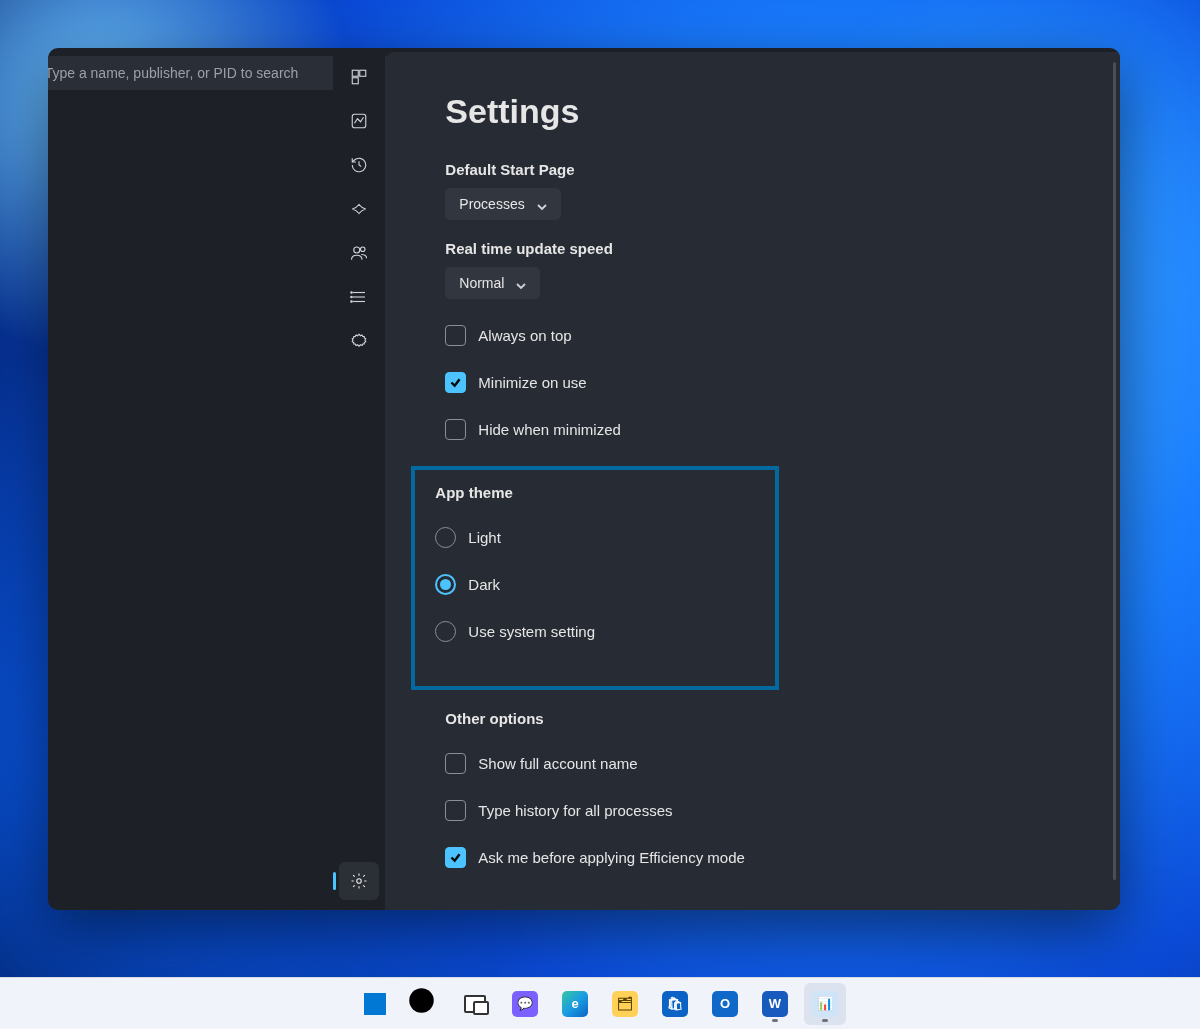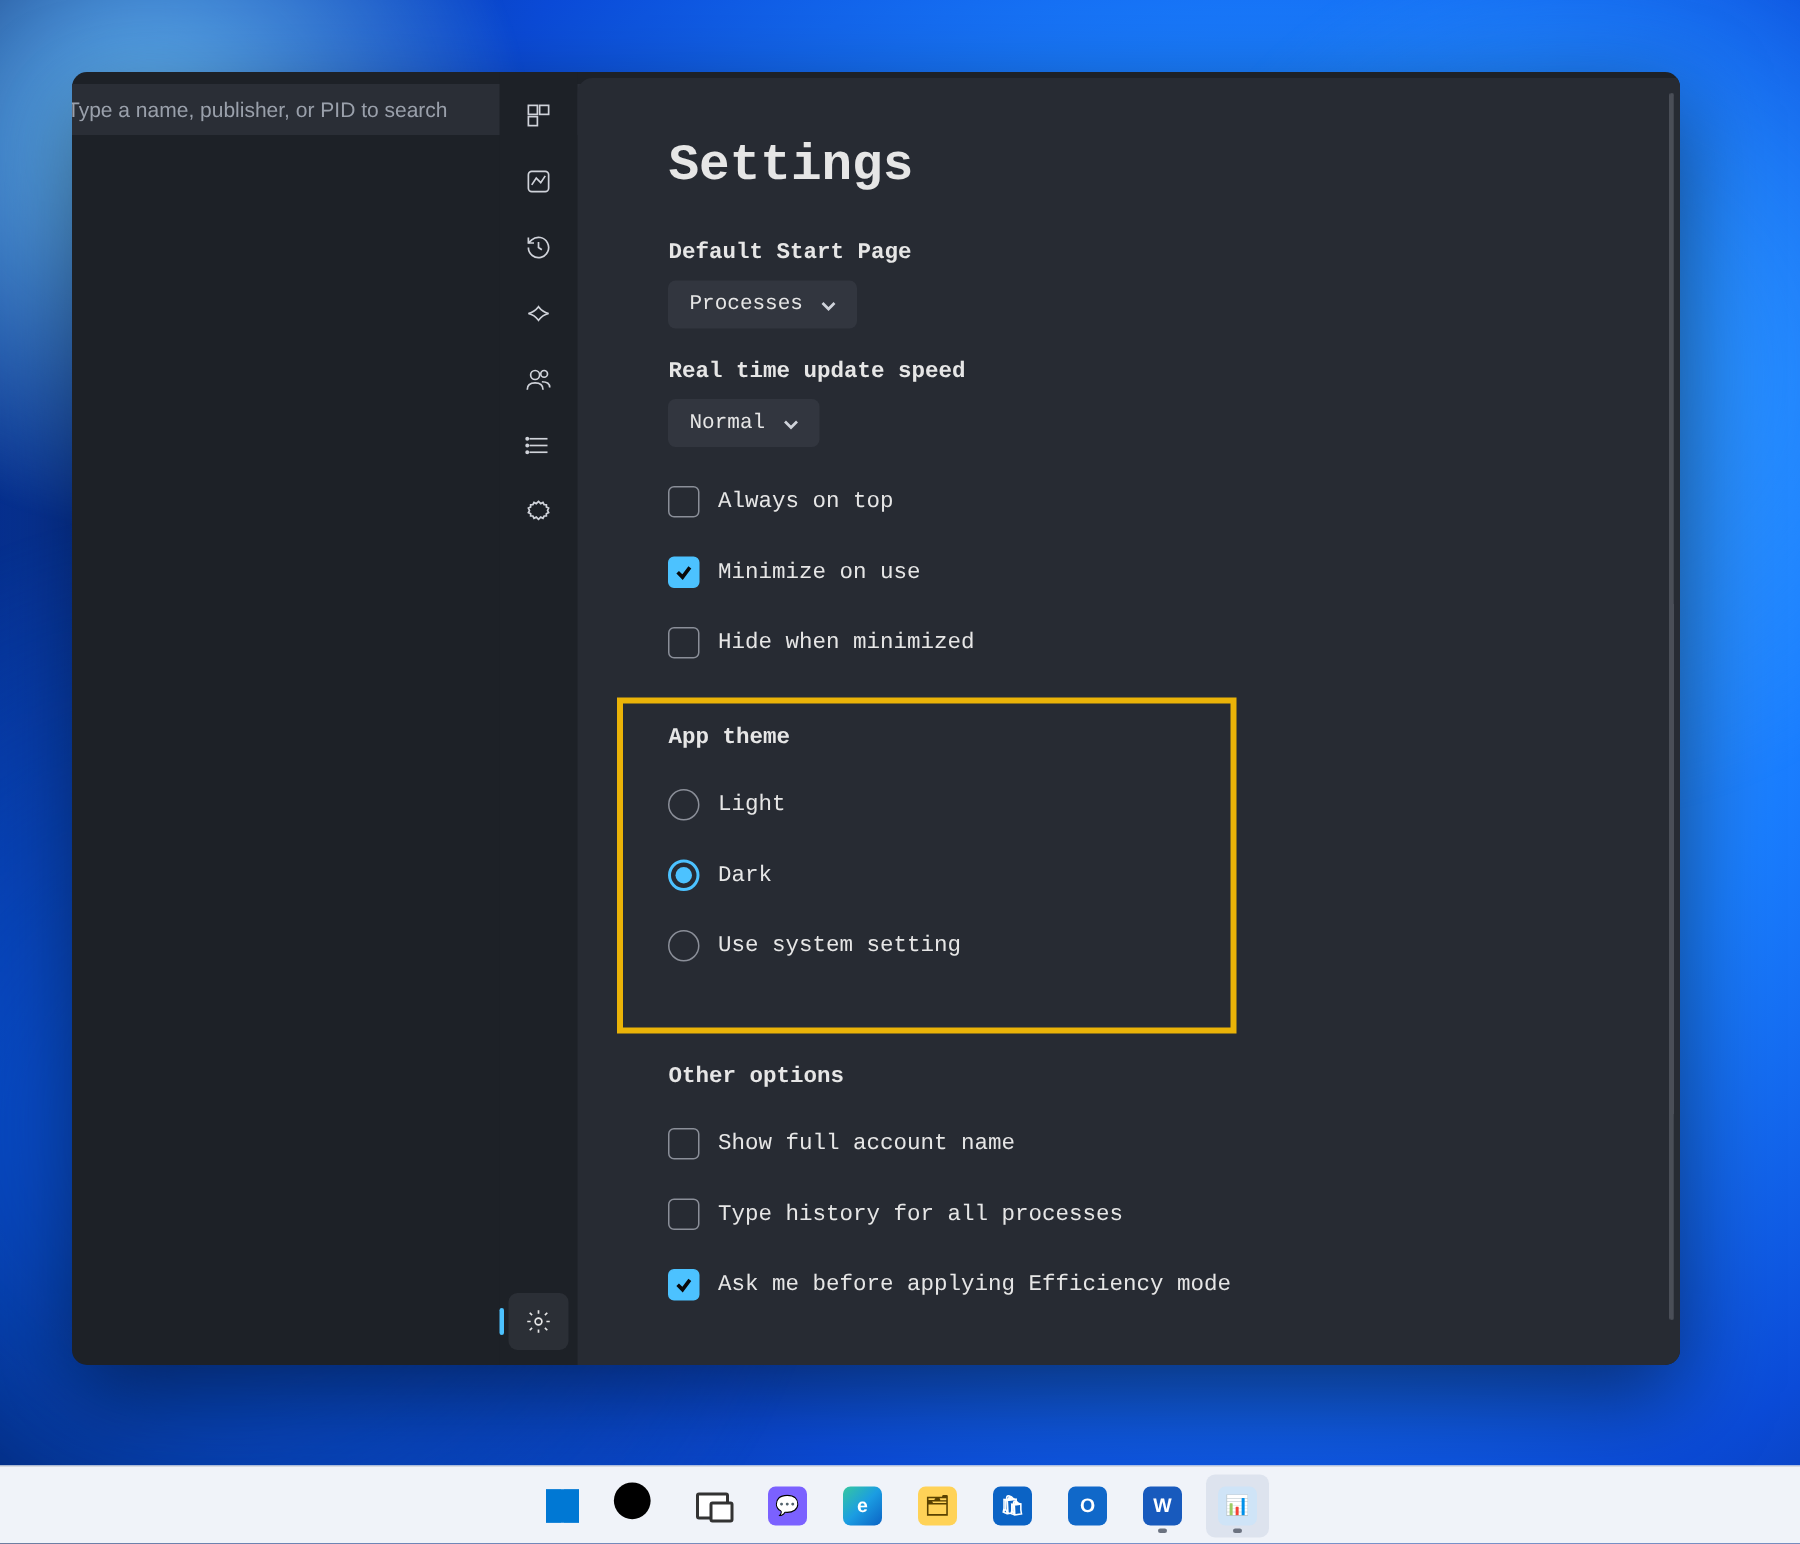--- a/index.html
+++ b/index.html
@@ -63,21 +63,21 @@
   }
   .search input {
     width: 100%; background: transparent; border: none; outline: none;
     color: #cfd3da; font-size: 14px;
   }
   .search input::placeholder { color: #9aa0ab; }
   .win-controls { margin-left: auto; display: flex; }
   .win-btn { width: 46px; height: 40px; display:flex;align-items:center;justify-content:center; cursor:pointer;}
   .win-btn svg { stroke:#e6e6e6; stroke-width:1; fill:none; }
 
-  .body { flex:1; display:flex; min-height:0;font-family:Liberation Mono, monospace; }
+  .body { flex:1; display:flex; min-height:0; }
   .sidebar {
     width: 52px; flex:0 0 52px;
     display:flex; flex-direction:column; align-items:center;
     padding-top: 10px; gap: 6px;
     background:#1d2127;
     position: relative;
   }
   .side-item {
     width: 40px; height: 38px; display:flex;align-items:center;justify-content:center;
     border-radius:6px; cursor:pointer; color:#d0d3da;
@@ -117,22 +117,22 @@
   .checkbox.checked { background:#4cc2ff; border-color:#4cc2ff; }
   .checkbox.checked svg{ width:13px;height:13px; stroke:#0a0a0a; stroke-width:3; fill:none; }
   .radio {
     width:21px;height:21px; border:1.5px solid #8b8f99; border-radius:50%;
     display:flex;align-items:center;justify-content:center; flex:0 0 21px;
   }
   .radio.selected { border-color:#4cc2ff; border-width:2px; }
   .radio.selected::after{ content:""; width:11px;height:11px; background:#4cc2ff; border-radius:50%; }
 
   .highlight-box {
-    border:4px solid #eab308;
-    padding: 14px 180px 18px 30px;
+    border:4px solid #0369a1;
+    padding: 14px 180px 18px 20px;
     margin: 20px 0 10px -34px;
     width: fit-content;
   }
 
   
   .taskbar {
     position:absolute; left:0; right:0; bottom:0; height:52px;
     background:#f0f3f9;
     border-top:1px solid #d8dbe2;
     display:flex; align-items:center; justify-content:center; gap:8px;

